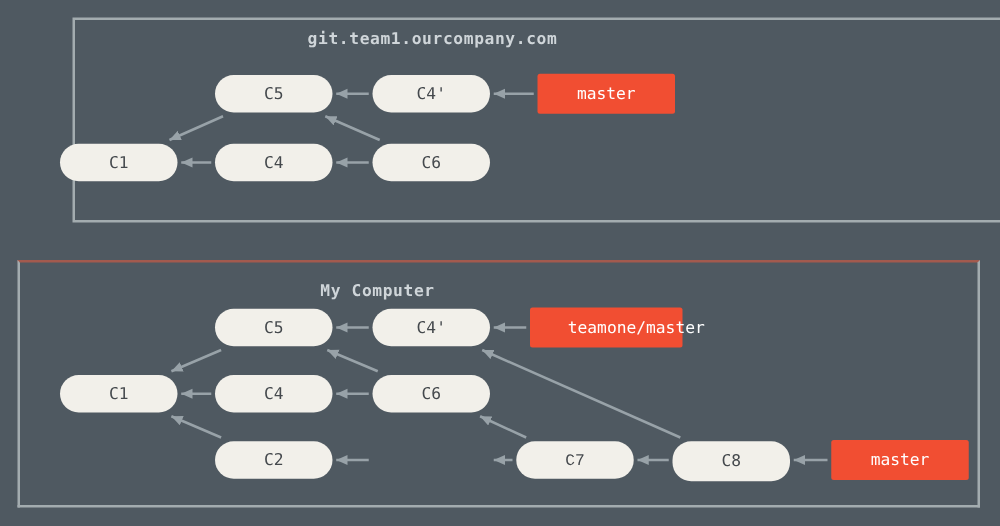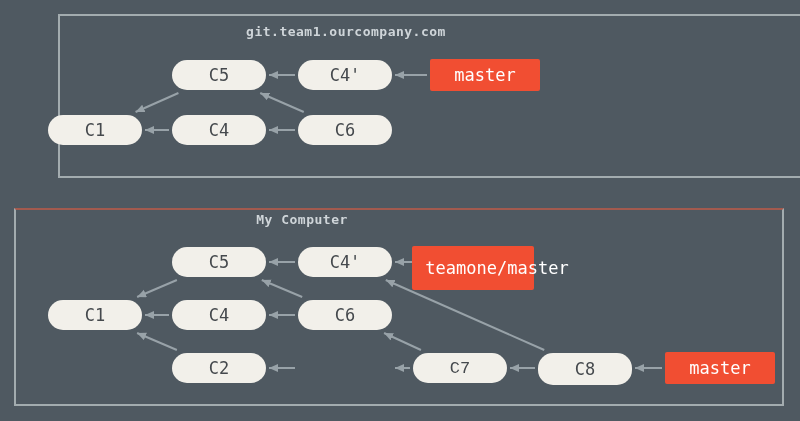--- a/index.html
+++ b/index.html
@@ -25,28 +25,28 @@
     position: absolute;
     left: 286px;
     transform: translateX(-50%);
     font-size: 13px;
     font-weight: bold;
     letter-spacing: 0.5px;
     white-space: nowrap;
     color: var(--title-text, #cfd5d9);
   }
   #panel-server  .panel-title { top: 8px; }
-  #panel-computer .panel-title { top: 2px; }
+  #panel-computer .panel-title { top: 16px; }
   #edges { position: absolute; left: 0; top: 0; }
   .edge { stroke: var(--arrow, #98a2a8); stroke-width: 2; }
   #edges marker path { fill: var(--arrow, #98a2a8); }
   .node {
     position: absolute;
     display: flex; align-items: center; justify-content: center;
-    font-size: 17px;
+    font-size: 13px;
     white-space: nowrap;
   }
   .node.commit {
     background: var(--commit-fill, #f2f0ea);
     color: var(--commit-text, #45494d);
     border-radius: 15px;
   }
   .node.ref {
     background: var(--ref-fill, #f14e32);
     color: var(--ref-text, #ffffff);
@@ -100,15 +100,15 @@
     <div class="node commit" style="left: 298px; top: 115px; width: 94px; height: 30px;">C6</div>
     <div class="node ref" style="left: 430px; top: 59px; width: 110px; height: 32px;">master</div>
     <div class="node commit" style="left: 172px; top: 247px; width: 94px; height: 30px;">C5</div>
     <div class="node commit" style="left: 298px; top: 247px; width: 94px; height: 30px;">C4'</div>
     <div class="node commit" style="left: 48px; top: 300px; width: 94px; height: 30px;">C1</div>
     <div class="node commit" style="left: 172px; top: 300px; width: 94px; height: 30px;">C4</div>
     <div class="node commit" style="left: 298px; top: 300px; width: 94px; height: 30px;">C6</div>
     <div class="node commit" style="left: 172px; top: 353px; width: 94px; height: 30px;">C2</div>
     <div class="node commit" style="left: 413px; top: 353px; width: 94px; height: 30px; font-family: Liberation Mono, monospace;">C7</div>
     <div class="node commit" style="left: 538px; top: 353px; width: 94px; height: 32px;">C8</div>
-    <div class="node ref" style="left: 412px; top: 246px; width: 122px; height: 44px; padding-left: 48px;">teamone/master</div>
+    <div class="node ref" style="left: 424px; top: 246px; width: 122px; height: 32px; padding-left: 48px;">teamone/master</div>
     <div class="node ref" style="left: 665px; top: 352px; width: 110px; height: 32px;">master</div>
   </div>
 
 </body></html>

